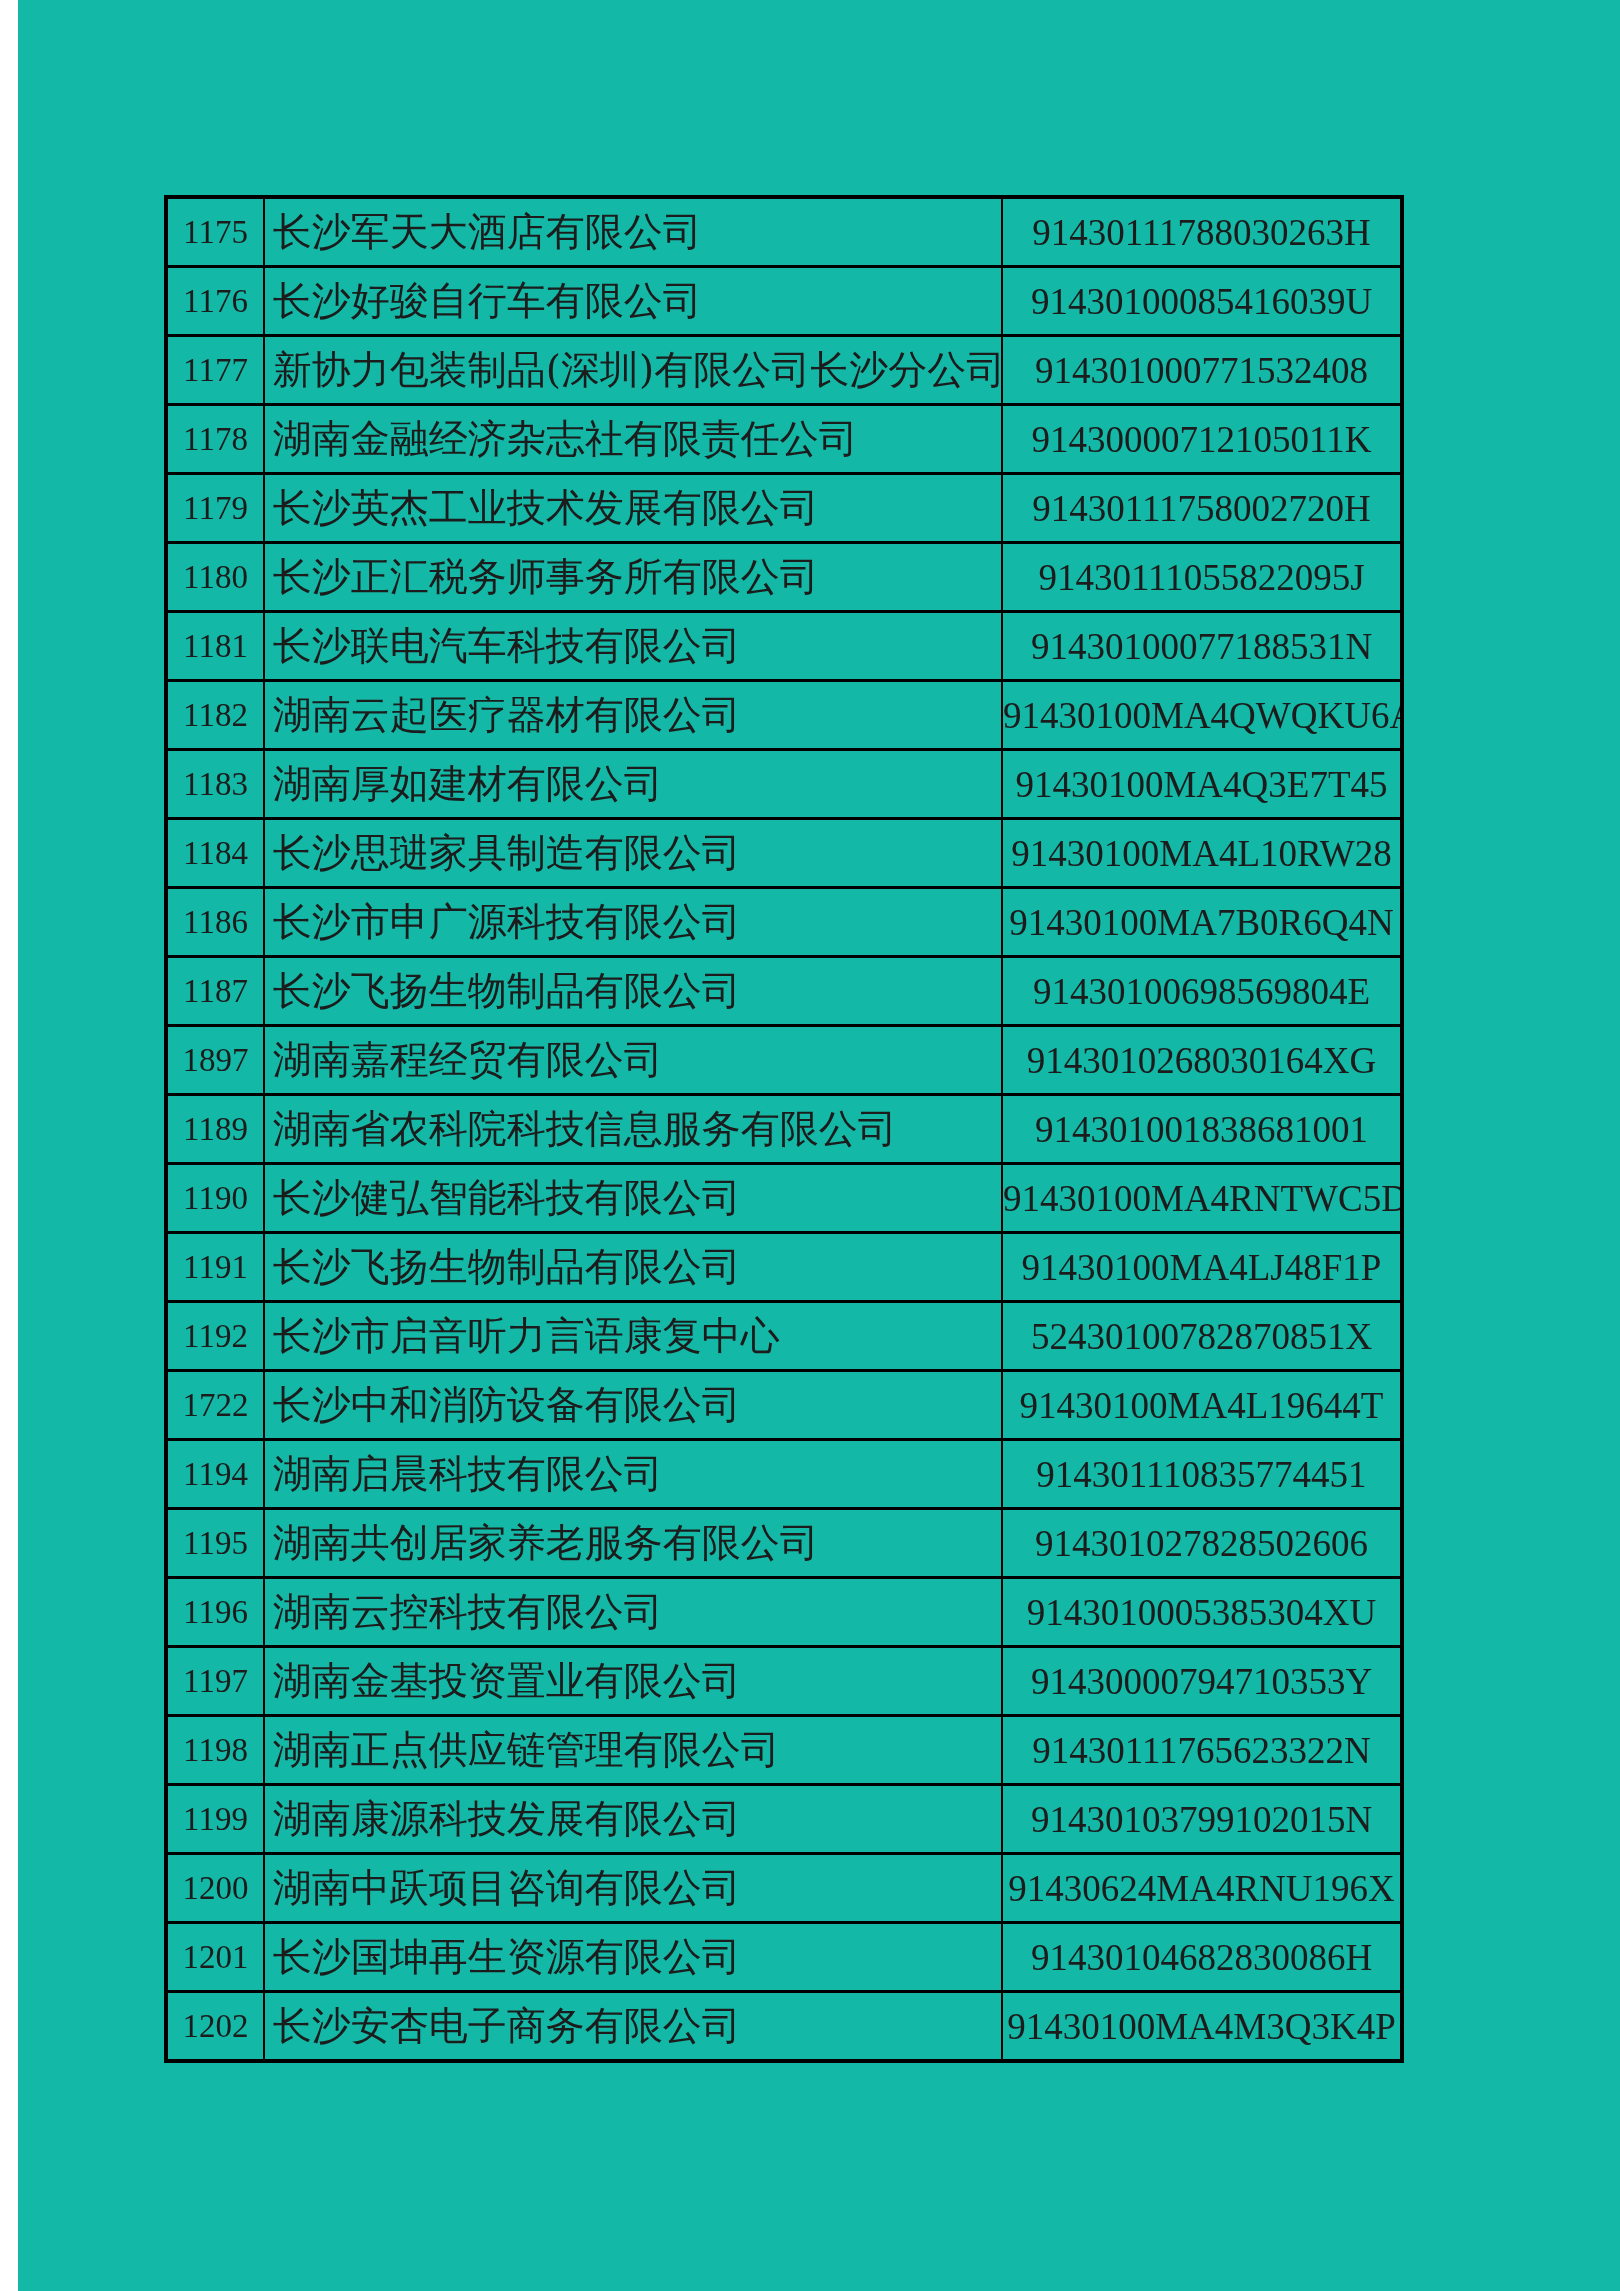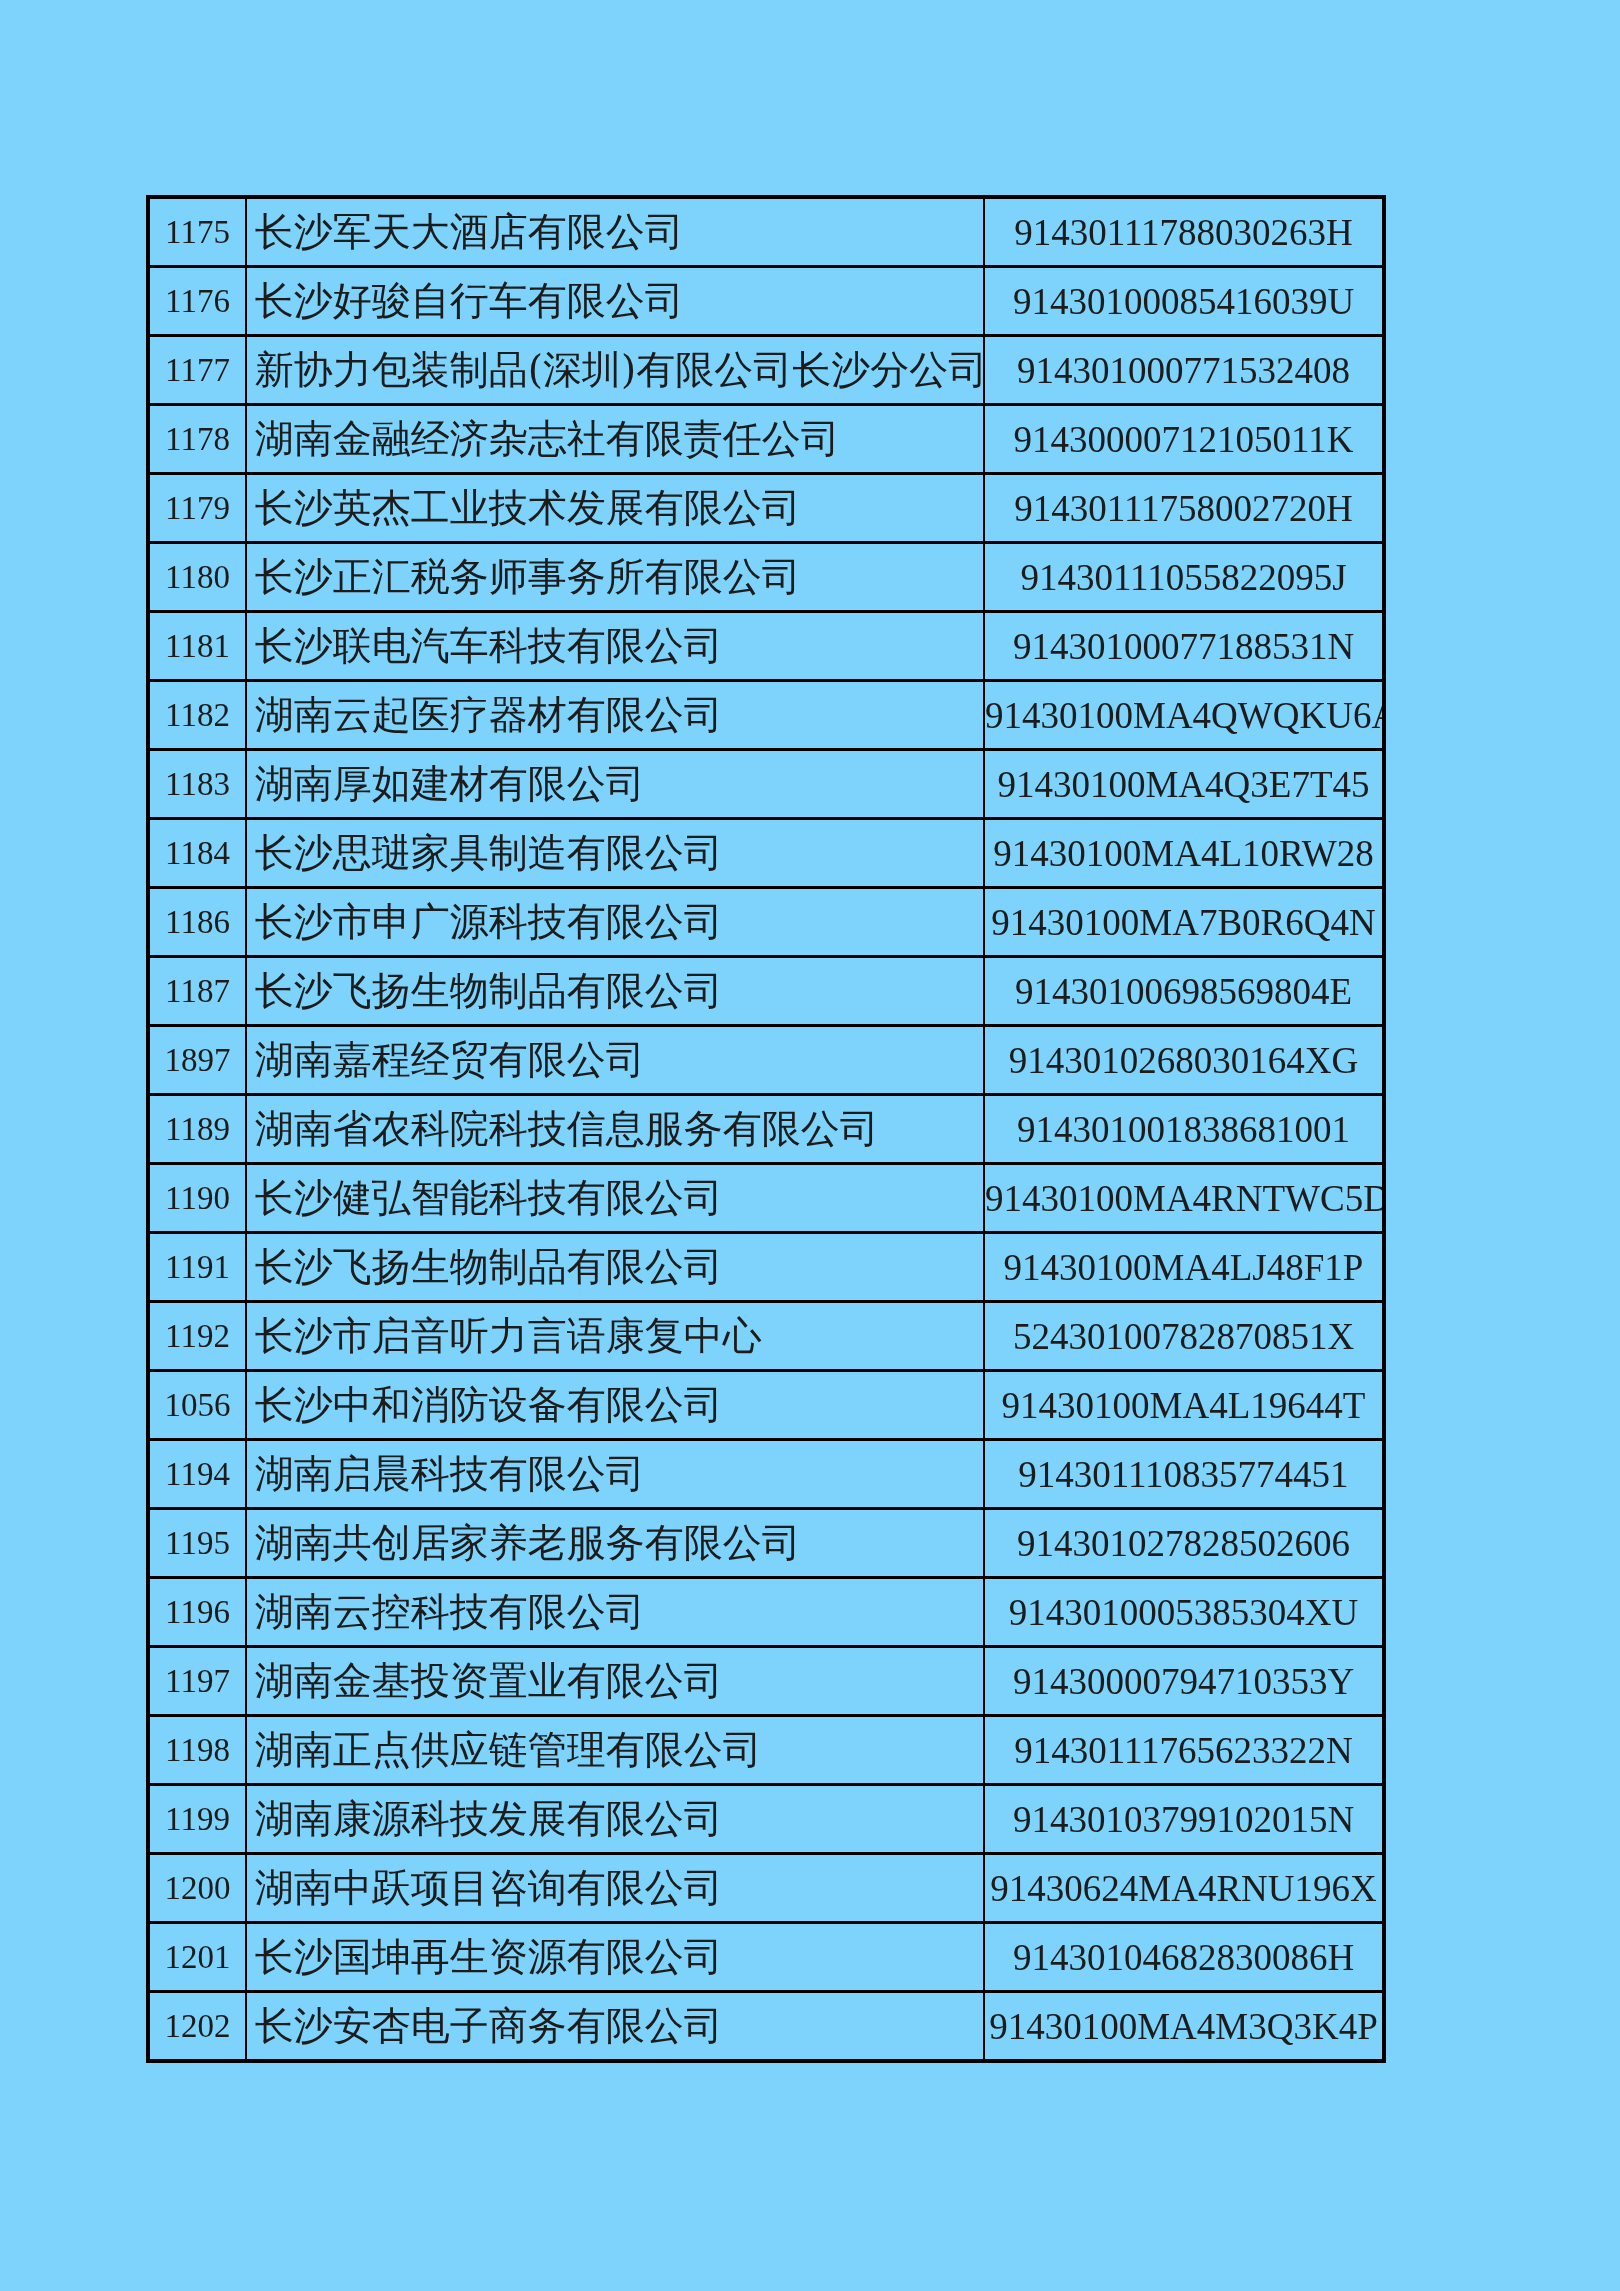--- a/index.html
+++ b/index.html
@@ -9,21 +9,22 @@
   body {
     width: 1620px;
     height: 2292px;
     background: #ffffff;
     position: relative;
     font-family: "DejaVu Serif", "Liberation Serif", serif;
   }
   .page {
     position: absolute;
     inset: 0;
-    background: #7dd3fc;
+    background: #14b8a6;
+    margin-left: 18px;
   }
   table.company-table {
     position: absolute;
     left: 146px;
     top: 195px;
     width: 1236px;
     border-collapse: collapse;
     table-layout: fixed;
     border: 4.9px solid #000000;
   }
@@ -151,21 +152,21 @@
     <td class="no">1191</td>
     <td class="name">长沙飞扬生物制品有限公司</td>
     <td class="code">91430100MA4LJ48F1P</td>
   </tr>
         <tr>
     <td class="no">1192</td>
     <td class="name">长沙市启音听力言语康复中心</td>
     <td class="code">52430100782870851X</td>
   </tr>
         <tr>
-    <td class="no">1056</td>
+    <td class="no">1722</td>
     <td class="name">长沙中和消防设备有限公司</td>
     <td class="code">91430100MA4L19644T</td>
   </tr>
         <tr>
     <td class="no">1194</td>
     <td class="name">湖南启晨科技有限公司</td>
     <td class="code">914301110835774451</td>
   </tr>
         <tr>
     <td class="no">1195</td>

